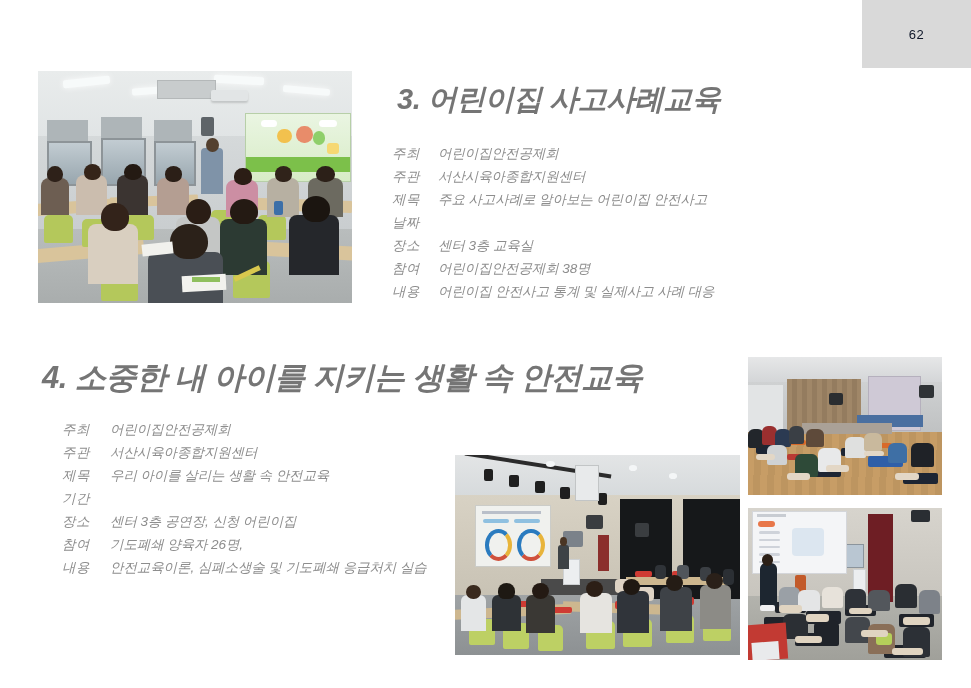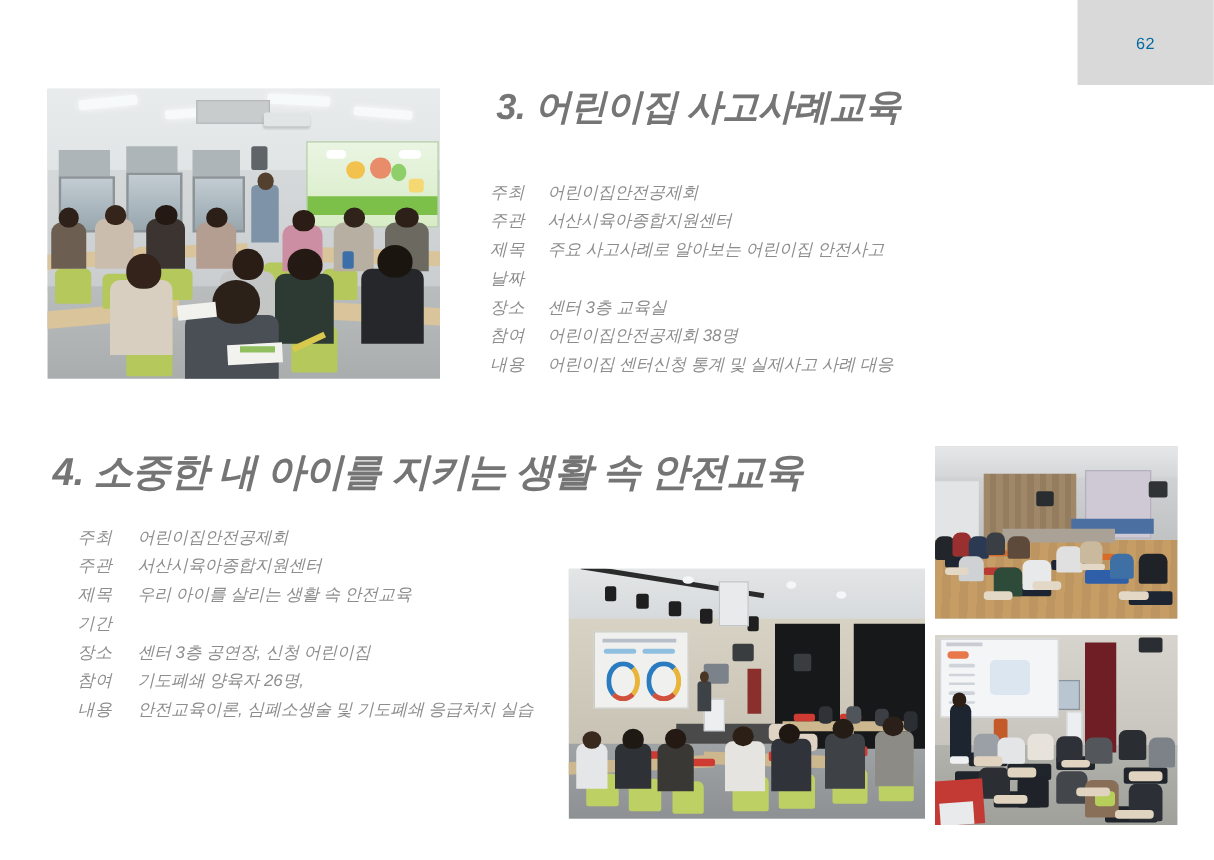--- a/index.html
+++ b/index.html
@@ -22,36 +22,36 @@
     top: 0px;
     width: 109px;
     height: 68px;
     background: #d9d9d9;
     display: flex;
     align-items: center;
     justify-content: center;
   }
   .page-badge .num {
     font-size: 13px;
-    color: #0369a1;
+    color: #0f172a;
     letter-spacing: 0.5px;
   }
 
   
   .heading {
     position: absolute;
     font-weight: bold;
     font-style: italic;
     color: #757575;
     white-space: nowrap;
     letter-spacing: -0.5px;
   }
   #heading-3 {
     left: 397px;
-    top: 66px;
+    top: 80px;
     font-size: 29px;
   }
   #heading-4 {
     left: 42px;
     top: 357px;
     font-size: 31px;
   }
 
   
   .details {
@@ -346,21 +346,21 @@
   <div class="detail-row">
     <span class="detail-label">장소</span>
     <span class="detail-value">센터 3층 교육실</span>
   </div>
   <div class="detail-row">
     <span class="detail-label">참여</span>
     <span class="detail-value">어린이집안전공제회 38명</span>
   </div>
   <div class="detail-row">
     <span class="detail-label">내용</span>
-    <span class="detail-value">어린이집 센터신청 통계 및 실제사고 사례 대응</span>
+    <span class="detail-value">어린이집 안전사고 통계 및 실제사고 사례 대응</span>
   </div>
 </div>
 
 <div class="heading" id="heading-4">4. 소중한 내 아이를 지키는 생활 속 안전교육</div>
 
 <div class="details" id="details-4">
   <div class="detail-row">
     <span class="detail-label">주최</span>
     <span class="detail-value">어린이집안전공제회</span>
   </div>

